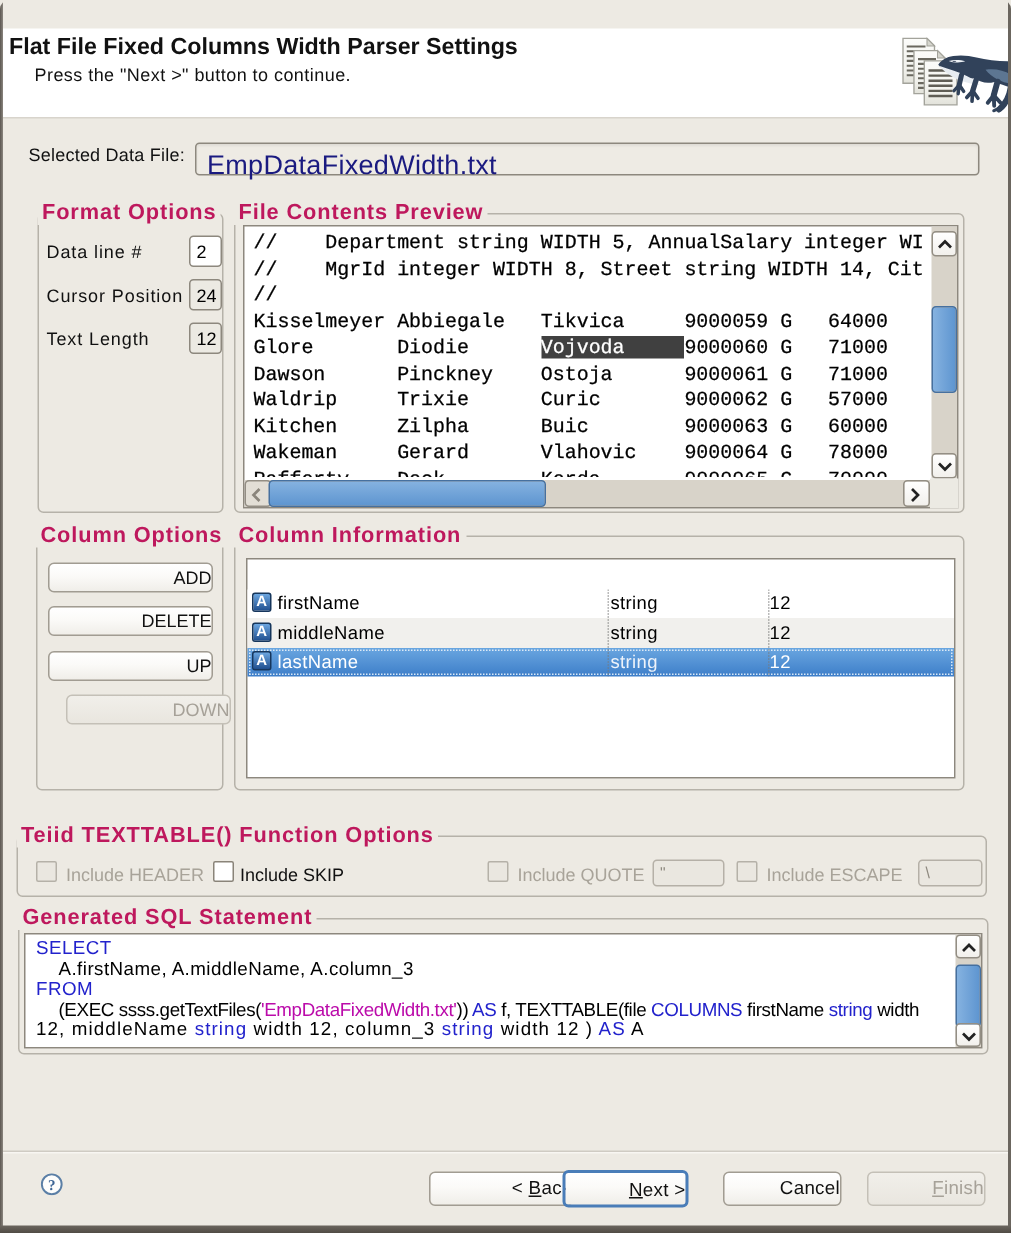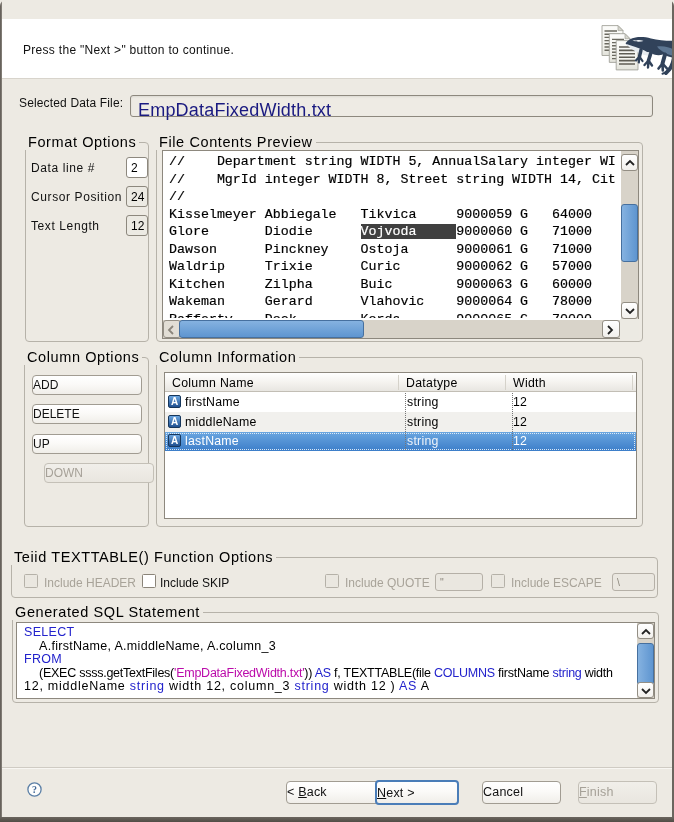--- a/index.html
+++ b/index.html
@@ -21,43 +21,44 @@
 #hdr{position:absolute;left:1px;top:19px;width:671px;height:59px;background:#fff}
 #hdr .t1{position:absolute;left:5px;top:5px;font-size:15.5px;line-height:16px;font-weight:bold;color:#111}
 #hdr .t2{position:absolute;left:22px;top:25px;font-size:12px;letter-spacing:0.3px;line-height:13px;color:#111}
 #hsep{position:absolute;left:1px;top:78px;width:671px;height:1px;background:#d8d4cc}
 
 #sdflbl{position:absolute;left:19px;top:96px;font-size:12px;letter-spacing:0.15px;color:#111}
 #sdf{position:absolute;left:130px;top:95px;width:523px;height:22px;border:1px solid #8d887e;border-radius:3px;background:#eeebe4;box-shadow:inset 0 1px 2px rgba(0,0,0,0.08)}
 #sdf span{position:absolute;left:7px;top:4px;font-size:18px;letter-spacing:0.2px;color:#1a1a80}
 
 .grp{position:absolute;border:1px solid #b6b2a9;border-radius:4px}
-.grp>.lbl{position:absolute;top:-8px;left:-1px;background:#edeae3;font-weight:normal;font-size:14.5px;letter-spacing:0.6px;line-height:15px;padding:0 3px;color:#000000;white-space:nowrap}
+.grp>.lbl{position:absolute;top:-8px;left:-1px;background:#edeae3;font-weight:bold;font-size:14.5px;letter-spacing:0.6px;line-height:15px;padding:0 3px;color:#be185d;white-space:nowrap}
 
 .fld{position:absolute;border:1px solid #8d887e;border-radius:3px;font-size:12px}
 .lab{position:absolute;font-size:12px;color:#111;white-space:nowrap}
 
-.btn{position:absolute;border:1px solid #a19c92;border-radius:4px;background:linear-gradient(#ffffff 0%,#fbfaf8 45%,#f0eee9 100%);font-size:12px;color:#111;text-align:left}
+.btn{position:absolute;border:1px solid #a19c92;border-radius:4px;background:linear-gradient(#ffffff 0%,#fbfaf8 45%,#f0eee9 100%);font-size:12px;color:#111;text-align:right}
 .btn.bb{font-size:12.5px;letter-spacing:0.2px}
 .btn.dis{background:linear-gradient(#f1efea,#e9e6df);color:#a6a198;border-color:#c4c0b7}
 
 .sbtrack{position:absolute;background:#d8d3c9}
 .sbthumb{position:absolute;background:linear-gradient(90deg,#85b2e0,#5e95d0);border:1px solid #46709f;border-radius:3px}
 .sbbtn{position:absolute;background:linear-gradient(#ffffff,#f2f0ec);border:1px solid #938e84;border-radius:3px;color:#222}
 .sbbtn svg{position:absolute;left:3px;top:4px}
 
 .cb{position:absolute;width:14px;height:14px;border:1px solid #8a8479;border-radius:1.5px;background:#fff}
 .cb.dis{background:#eae7e0;border-color:#b5b1a8}
 
 .dotv{position:absolute;width:1px;background-image:linear-gradient(#777 1px,transparent 1px);background-size:1px 2px}
 </style>
 </head>
 <body>
 <div id="win">
   <div id="hdr">
+    <div class="t1">Flat File Fixed Columns Width Parser Settings</div>
     <div class="t2">Press the "Next &gt;" button to continue.</div>
     <svg id="banner" width="84" height="60" viewBox="0 0 84 60" style="position:absolute;right:-2px;top:1px">
       <defs>
         <linearGradient id="pg" x1="0" y1="0" x2="0" y2="1">
           <stop offset="0" stop-color="#fcfcfa"></stop>
             <stop offset="0.7" stop-color="#f1f1ec"></stop>
             <stop offset="1" stop-color="#e2e2da"></stop>
         </linearGradient>
       </defs>
       <g>
@@ -185,28 +186,20 @@
     </div>
   <div class="btn" style="left:32px;top:375px;width:110px;height:20px;line-height:19px">ADD</div>
   <div class="btn" style="left:32px;top:404px;width:110px;height:20px;line-height:19px">DELETE</div>
   <div class="btn" style="left:32px;top:434px;width:110px;height:20px;line-height:19px">UP</div>
   <div class="btn dis" style="left:44px;top:463px;width:110px;height:20px;line-height:19px">DOWN</div>
 
   <div class="grp" style="left:156px;top:357px;width:487px;height:170px">
       <span class="lbl">Column Information</span>
     </div>
   <div id="tbl" class="abs" style="left:164px;top:372px;width:473px;height:147px;border:1px solid #8d887e;background:#fff">
-    <div class="abs" style="left:0;top:0;width:471px;height:19px;background:linear-gradient(#ffffff,#f4f2ee 55%,#e8e6e1);border-bottom:1px solid #c2beb5">
-      <span class="abs" style="left:7px;top:3px;font-size:12.3px;letter-spacing:0.3px">Column Name</span>
-      <span class="abs" style="left:241px;top:3px;font-size:12.3px;letter-spacing:0.3px">Datatype</span>
-      <span class="abs" style="left:348px;top:3px;font-size:12.3px;letter-spacing:0.3px">Width</span>
-      <span class="abs" style="left:233px;top:2px;width:1px;height:15px;background:#d5d2ca"></span>
-      <span class="abs" style="left:340px;top:2px;width:1px;height:15px;background:#d5d2ca"></span>
-      <span class="abs" style="left:467px;top:2px;width:1px;height:15px;background:#d5d2ca"></span>
-    </div>
     <div class="row abs" style="left:0;top:20px;width:471px;height:19px;background:#fff"></div>
     <div class="row abs" style="left:0;top:39px;width:471px;height:20px;background:#f1f0ed"></div>
     <div class="row abs" style="left:0;top:59px;width:471px;height:19px;background:linear-gradient(#6aa6e0,#3d7ec9);outline:1px dotted #dce9f6;outline-offset:-2px"></div>
     <div class="dotv" style="left:240px;top:20px;height:58px"></div>
     <div class="dotv" style="left:347px;top:20px;height:58px"></div>
   </div>
 
   <div class="abs" style="left:168px;top:395px;width:13px;height:13px;border-radius:2px;background:linear-gradient(#6ca6e0,#1f4f8f);border:1px solid #16365c;color:#fff;font-size:10px;font-weight:bold;text-align:center;line-height:12px">A</div>
   <span class="abs" style="left:185px;top:395px;font-size:12.3px;letter-spacing:0.25px">firstName</span>
   <span class="abs" style="left:407px;top:395px;font-size:12.3px;letter-spacing:0.25px">string</span>

